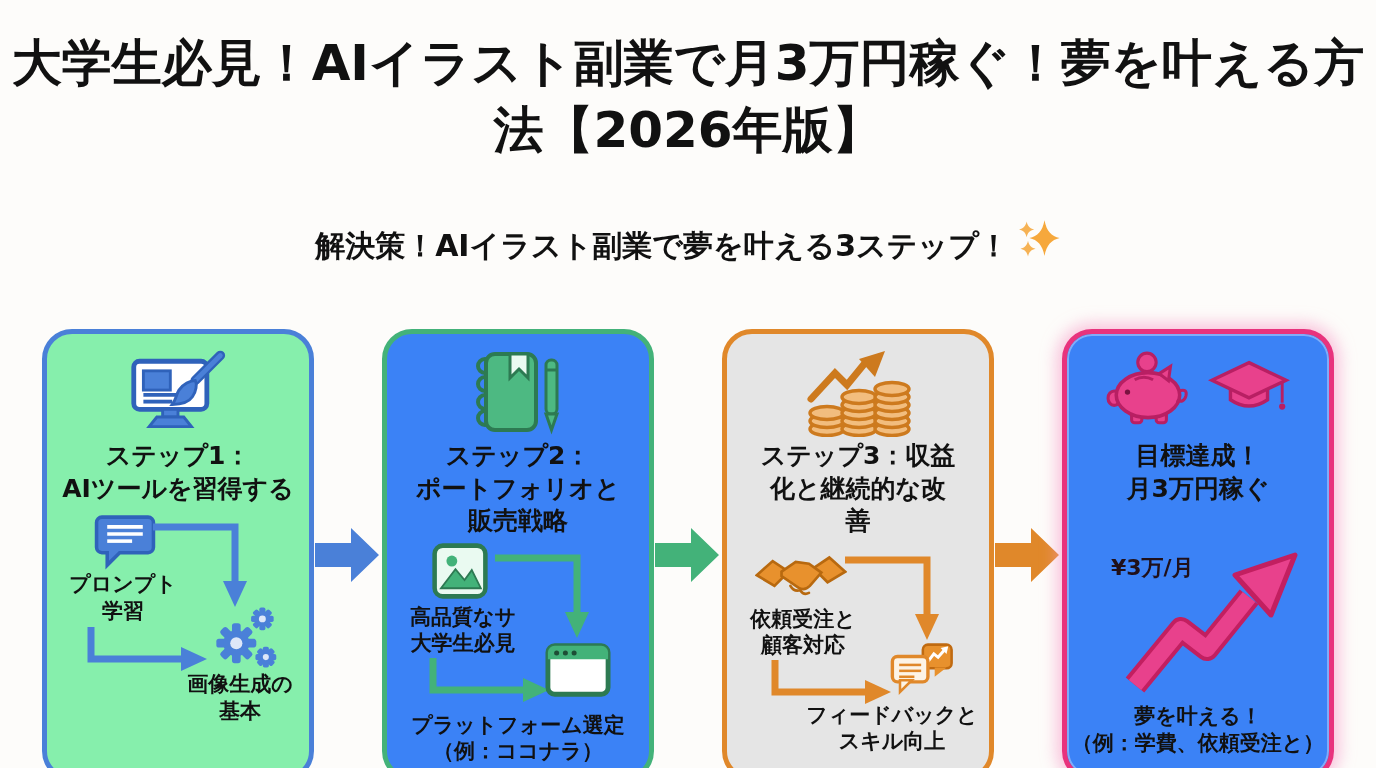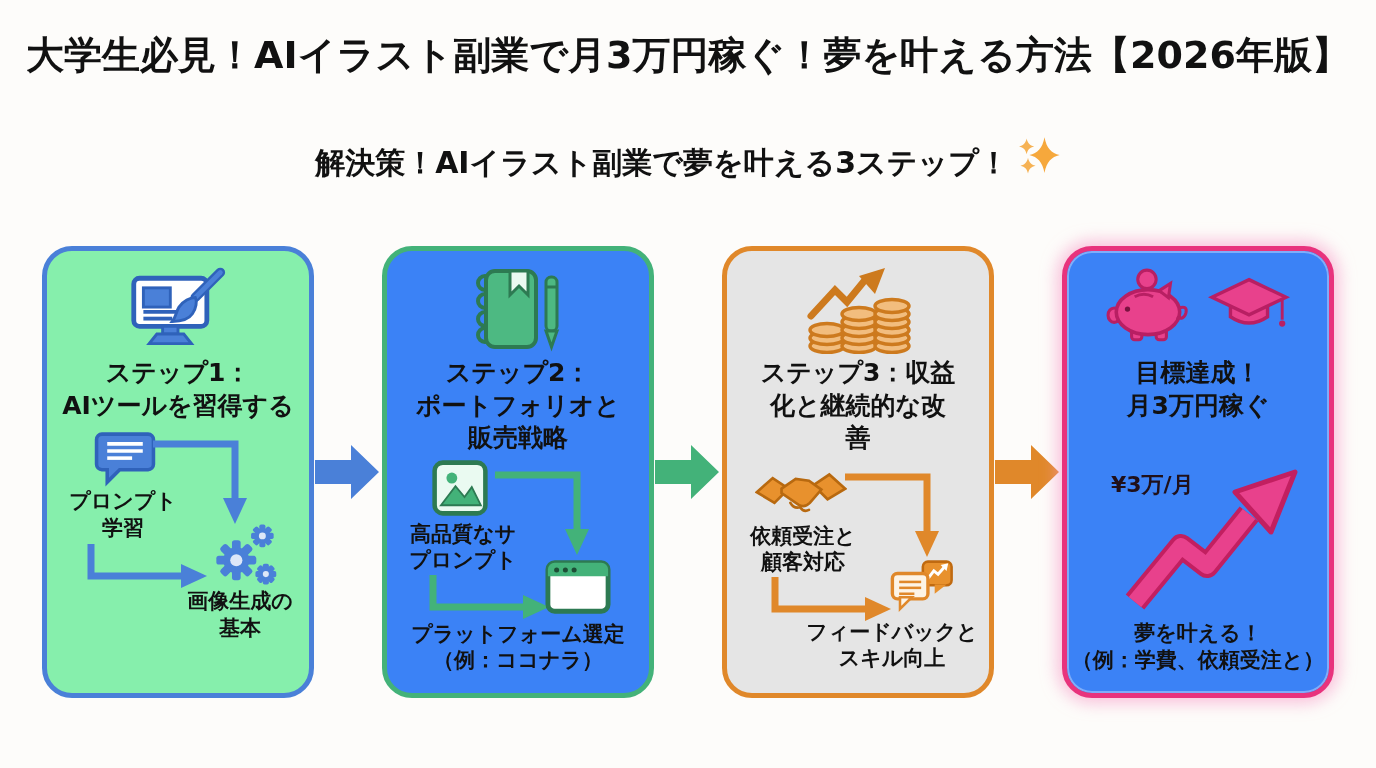--- a/index.html
+++ b/index.html
@@ -1,17 +1,17 @@
 <!DOCTYPE html>
 <html lang="ja"><head>
 <meta charset="utf-8">
 <style>
   html,body{margin:0;padding:0;width:1376px;height:768px;overflow:hidden;
     background:#fdfcfa;font-family:"DejaVu Sans","Liberation Sans",sans-serif;color:#111;}
-  .title{margin-top:30px;text-align:center;font-size:38px;font-weight:800;letter-spacing:0px;}
+  .title{margin-top:30px;text-align:center;font-size:50px;font-weight:800;letter-spacing:0px;}
   .subtitle{margin-top:52px;display:flex;justify-content:center;align-items:flex-end;gap:8px;
     font-size:30px;font-weight:800;}
   .flow{margin-top:62px;display:flex;align-items:center;justify-content:center;}
   .step-box{box-sizing:border-box;width:272px;height:452px;border-radius:30px;border:5px solid;
     display:flex;flex-direction:column;}
   .box-blue  {background:#86efac;border-color:#4a80d8;}
   .box-green {background:#3b82f6;border-color:#43b279;}
   .box-orange{background:#e5e5e5;border-color:#e0882a;}
   .box-pink  {background:#3b82f6;border-color:#e8337d;
     box-shadow:0 0 16px 5px rgba(247,151,196,.6), inset 0 0 0 2px rgba(255,255,255,.35);}
@@ -146,37 +146,37 @@
           <polygon points="11,51 27,30 37,42 45,31 55,51" fill="#43b279" stroke="#2d7a52" stroke-width="2"></polygon>
         </svg>
       </span>
       <span class="abs" style="left:102px;top:12px;">
         <svg width="112" height="96" viewBox="0 0 112 96">
           <path d="M6 8 H88 V66" fill="none" stroke="#43b279" stroke-width="7"></path>
           <polygon points="76,62 100,62 88,88" fill="#43b279"></polygon>
         </svg>
       </span>
       <div class="abs sub-label" style="left:2px;top:66px;width:148px;">高品質なサ
-プロンプト</div>
+大学生必見</div>
       <span class="abs" style="left:38px;top:118px;">
         <svg width="136" height="50" viewBox="0 0 136 50">
           <path d="M8 2 V34 H102" fill="none" stroke="#43b279" stroke-width="7"></path>
           <polygon points="98,22 98,46 124,34" fill="#43b279"></polygon>
         </svg>
       </span>
       <span class="abs" style="left:158px;top:104px;">
         <svg width="66" height="56" viewBox="0 0 68 56">
           <rect x="3" y="3" width="62" height="50" rx="7" fill="#ffffff" stroke="#2d7a52" stroke-width="5"></rect>
           <path d="M10 3 h48 a7 7 0 0 1 7 7 v7 H3 v-7 a7 7 0 0 1 7 -7 z" fill="#43b279"></path>
           <circle cx="12" cy="10.5" r="2.6" fill="#1d4d35"></circle>
           <circle cx="21" cy="10.5" r="2.6" fill="#1d4d35"></circle>
           <circle cx="30" cy="10.5" r="2.6" fill="#1d4d35"></circle>
         </svg>
       </span>
-      <div class="abs sub-label center-label" style="top:166px;text-align:center;">プラットフォーム選定
+      <div class="abs sub-label center-label" style="top:174px;text-align:center;">プラットフォーム選定
 （例：ココナラ）</div>
     </div>
   </div>
 
   <div class="connector">
     <svg width="66" height="58" viewBox="0 0 66 58">
         <polygon points="0,17 36,17 36,2 64,29 36,56 36,41 0,41" fill="#43b279"></polygon>
       </svg>
   </div>
 

